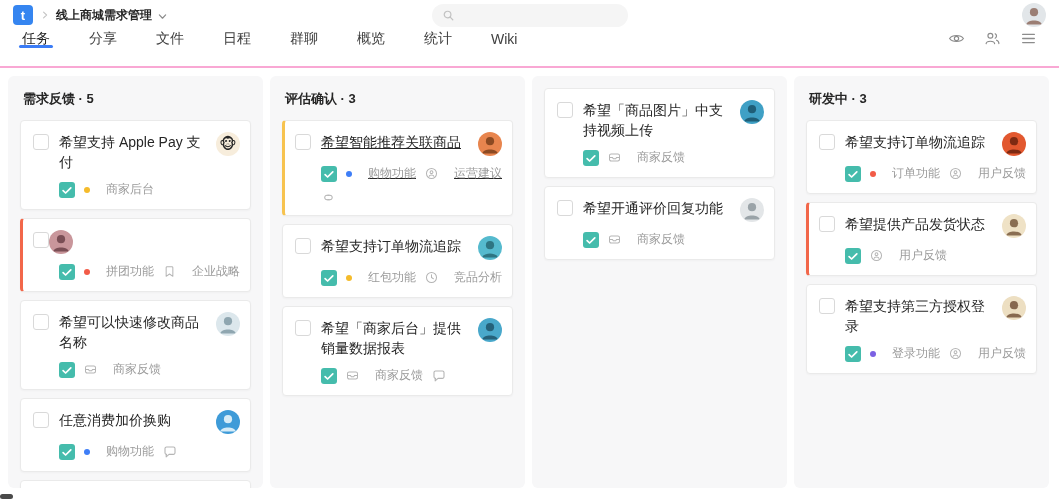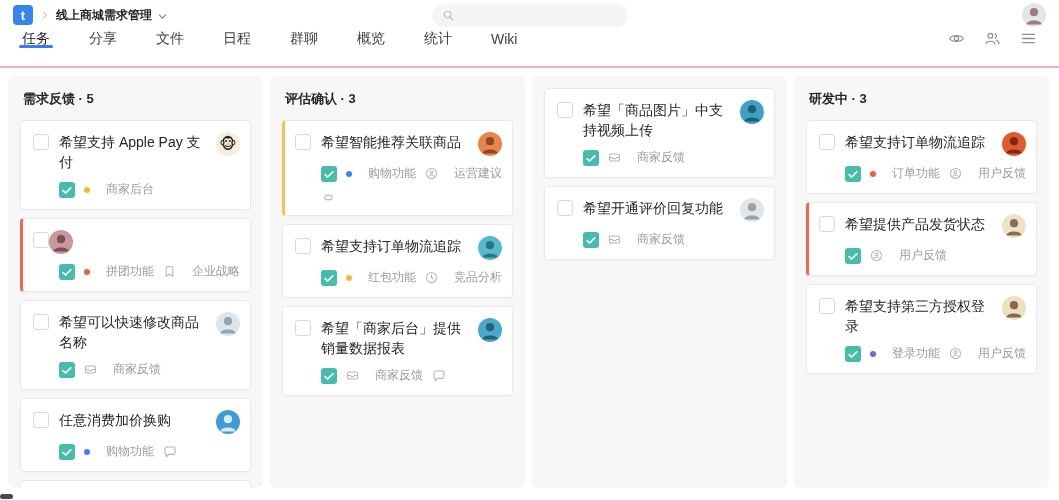--- a/index.html
+++ b/index.html
@@ -225,21 +225,21 @@
             <svg width="14" height="14" viewBox="0 0 14 14" fill="none" stroke="#B5B5B5" stroke-width="1.1" stroke-linejoin="round">
               <path d="M2 3.6A1.6 1.6 0 0 1 3.6 2h6.8A1.6 1.6 0 0 1 12 3.6v4.2a1.6 1.6 0 0 1-1.6 1.6H6L3.2 11.8V9.4H3.6A1.6 1.6 0 0 1 2 7.8z"></path>
             </svg>
           </span>
         </div>
       </div>
       <div class="card"></div>
     </div>
     <div class="column">
       <div class="col-title">评估确认 · 3</div>
-      <div class="card bordered" style="border-left: 3px solid rgb(247, 195, 79);">
+      <div class="card bordered" style="border-left: 3px solid rgb(247, 195, 79); text-decoration: underline;">
         <div class="card-head">
           <span class="checkbox"></span>
           <div class="card-title">希望智能推荐关联商品</div>
           <div class="avatar" style="background: rgb(232, 133, 78);">
             <svg width="24" height="24" viewBox="0 0 24 24">
               <circle cx="12" cy="9.2" r="4.1" fill="#8C4A22"></circle>
               <path d="M4.3 21.5c.9-5.4 14.5-5.4 15.4 0z" fill="#8C4A22"></path>
             </svg>
           </div>
         </div>

